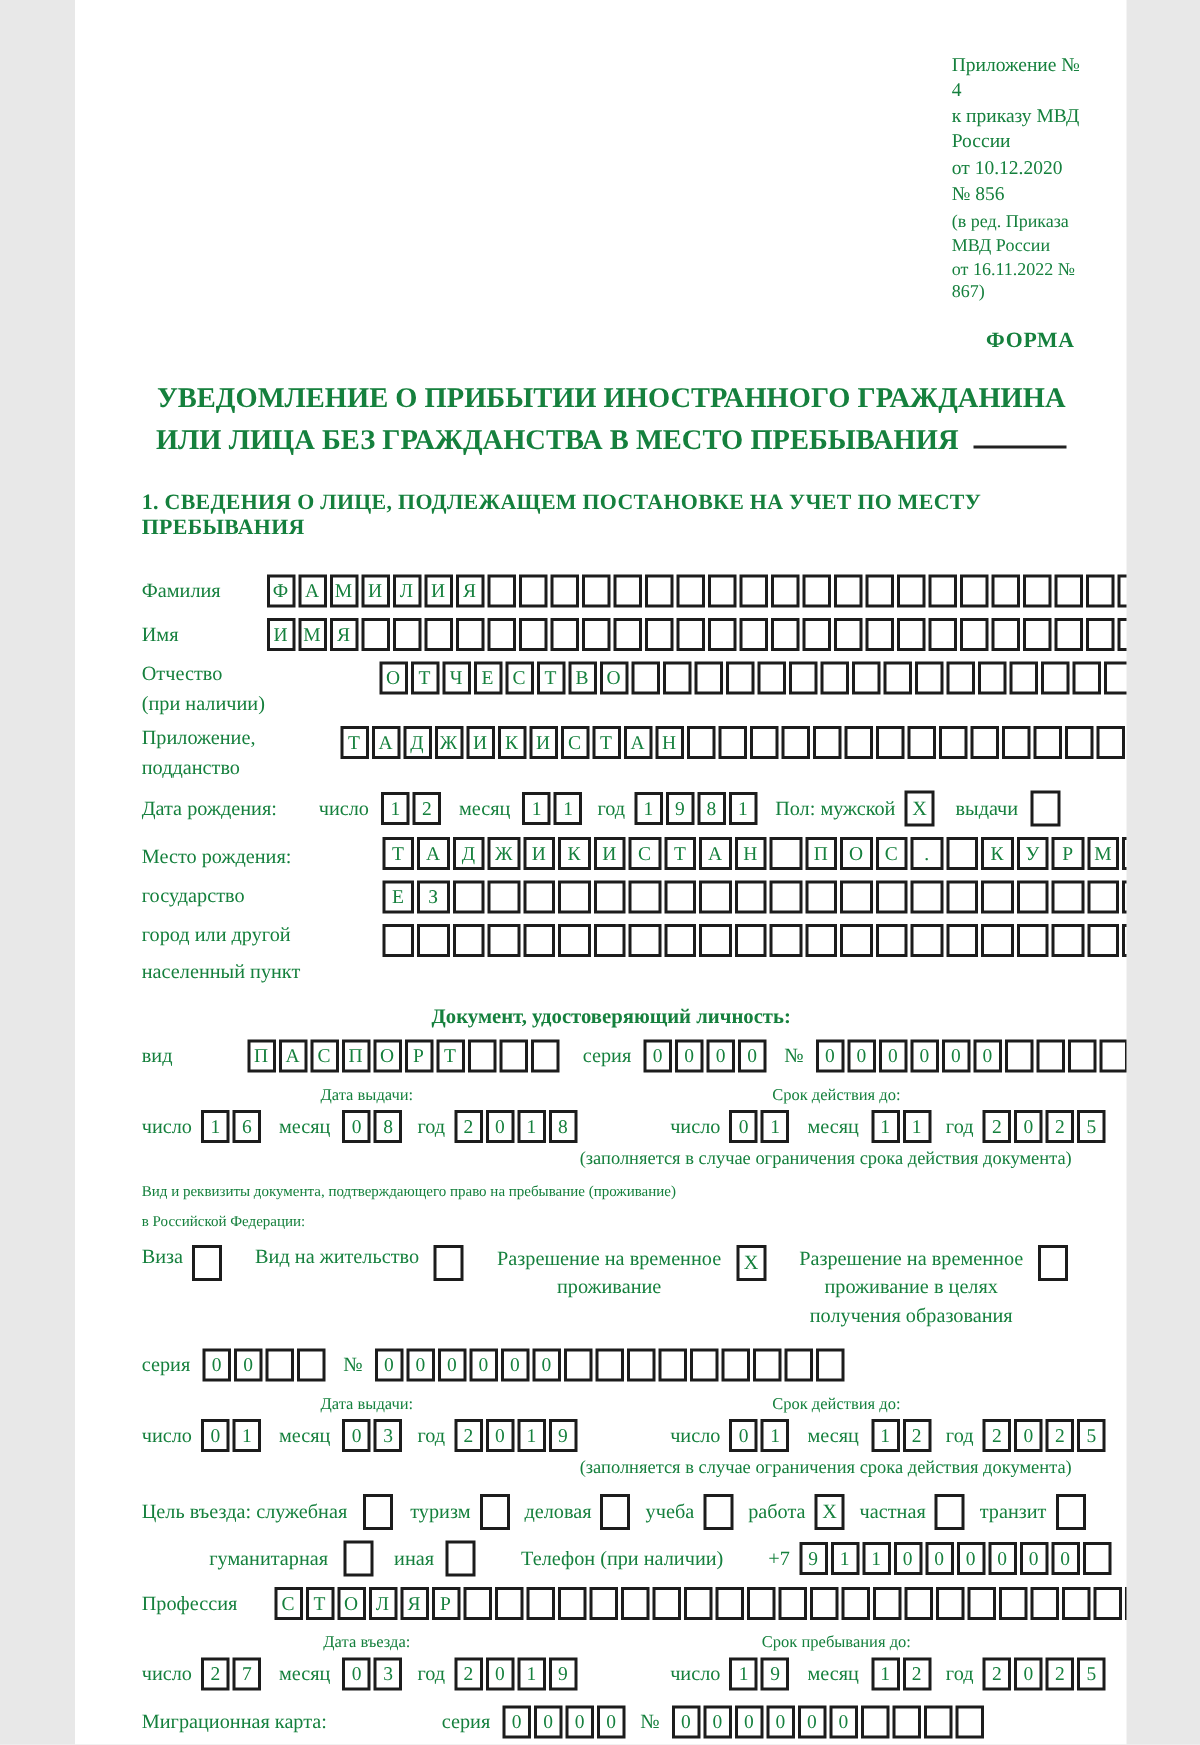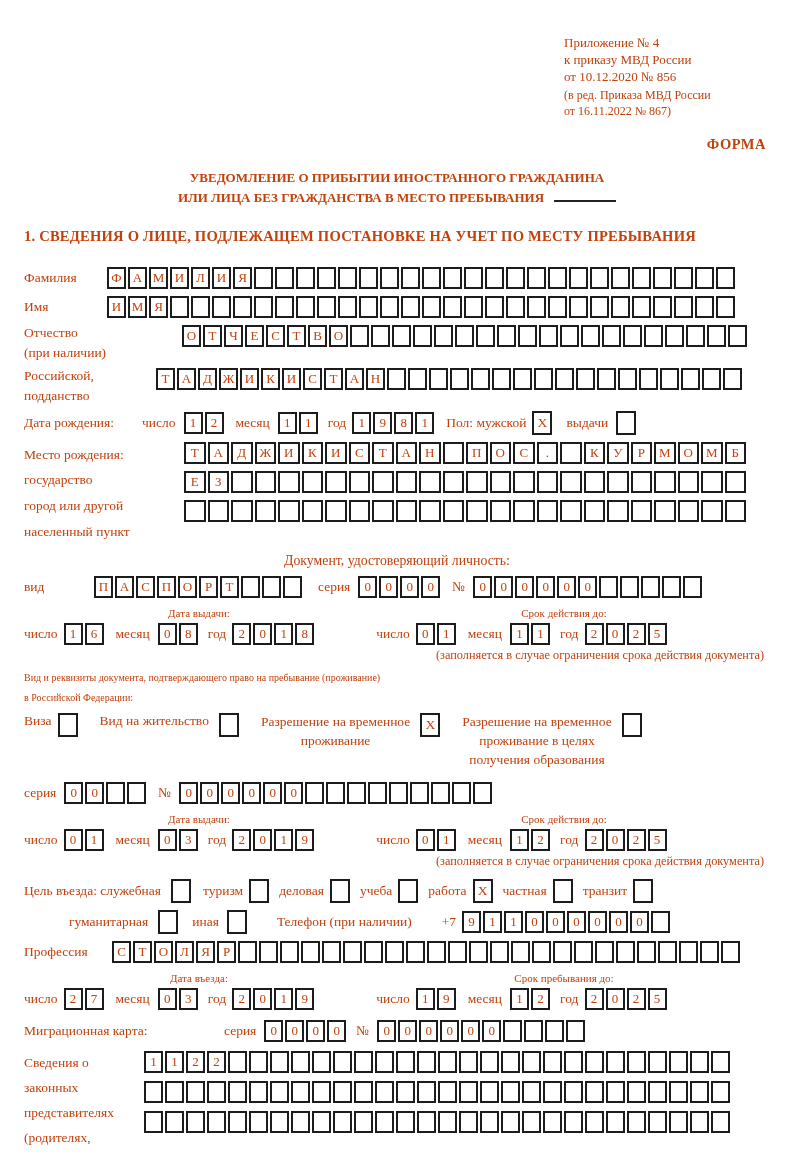--- a/index.html
+++ b/index.html
@@ -1,25 +1,25 @@
 <!DOCTYPE html>
 <html><head>
 <meta charset="utf-8">
 <style>
   html,body{margin:0;padding:0;background:#e8e8e8;}
   .page{
-    width:800px;height:1163px;background:#ffffff;margin:0 auto;
-    position:relative;overflow:hidden;color:#c2410c;
+    width:701px;height:1163px;background:#ffffff;margin:0 auto;
+    position:relative;overflow:hidden;color:#15803d;
     font-family:"Liberation Serif","DejaVu Serif",serif;
-    box-sizing:border-box;padding:34px 30px 0 24px;
+    box-sizing:border-box;padding:34px 30px 0 45px;
   }
   .appendix{margin-left:540px;font-size:13px;line-height:1.32;}
   .appendix-small{margin-left:540px;font-size:12px;line-height:1.32;margin-top:3px;}
   .forma{text-align:right;font-weight:bold;font-size:14.5px;margin-top:16px;padding-right:4px;letter-spacing:.5px;}
-  .title{text-align:center;font-weight:bold;font-size:13px;line-height:1.45;margin-top:16px;}
+  .title{text-align:center;font-weight:bold;font-size:19px;line-height:1.45;margin-top:16px;}
   .title-underline{display:inline-block;width:62px;border-bottom:2px solid #222;height:12px;margin-left:10px;}
   .sec-hdr{font-weight:bold;font-size:14.6px;margin-top:20px;letter-spacing:.2px;}
   .frow{display:flex;align-items:center;font-size:13.5px;margin-top:7px;white-space:nowrap;}
   .frow-top{display:flex;align-items:flex-start;font-size:13.5px;margin-top:7px;}
   .lbl{flex:none;}
   .cells{display:inline-flex;flex:none;align-items:center;}
   .box{
     display:inline-block;box-sizing:border-box;flex:none;
     width:19px;height:22px;border:2px solid #1c1c1c;margin-right:2px;
     text-align:center;font-size:13px;line-height:18px;overflow:hidden;
@@ -28,21 +28,21 @@
   .cb{width:20px;height:24px;line-height:20px;font-size:13.5px;}
   .stack{display:flex;flex-direction:column;}
   .stack .cells{margin-top:0;}
   .mt4{margin-top:4px;} 
   .pair-hdr{display:flex;font-size:11px;margin-top:9px;}
   .ph-l{width:350px;text-align:center;}
   .ph-r{width:380px;text-align:center;}
   .note-r{font-size:12.3px;text-align:right;padding-right:6px;margin-top:3px;}
   .plain{font-size:10px;margin-top:9px;}
   .cb-label{text-align:center;line-height:1.4;}
-  .docline{text-align:center;font-weight:normal;font-size:13.8px;margin-top:9px;}
+  .docline{text-align:center;font-weight:bold;font-size:13.8px;margin-top:9px;}
   .lw83{width:83px}.lw88{width:88px}.lw118{width:118px}.lw132{width:132px}
   .lw158{width:158px}.lw160{width:160px}.lw70{width:70px}.lw120{width:120px}.lw200{width:200px}
   .gap8{margin-left:8px}.gap10{margin-left:10px}.gap12{margin-left:12px}
   .gap14{margin-left:14px}.gap20{margin-left:20px}.gap28{margin-left:28px}.gap60{margin-left:60px}
   .mr6{margin-right:6px}.mr8{margin-right:8px}.mr10{margin-right:10px}
 </style>
 </head>
 <body>
 
 <div class="page">
@@ -171,21 +171,21 @@
         <span class="box"></span>
         <span class="box"></span>
         <span class="box"></span>
         <span class="box"></span>
         <span class="box"></span>
       </span>
   </div>
 
   <div class="frow-top">
     <span class="lbl lw132 stack">
-      <span>Российской,</span>
+      <span>Приложение,</span>
       <span class="mt4">подданство</span>
     </span>
     <span class="cells">
         <span class="box">Т</span>
         <span class="box">А</span>
         <span class="box">Д</span>
         <span class="box">Ж</span>
         <span class="box">И</span>
         <span class="box">К</span>
         <span class="box">И</span>

